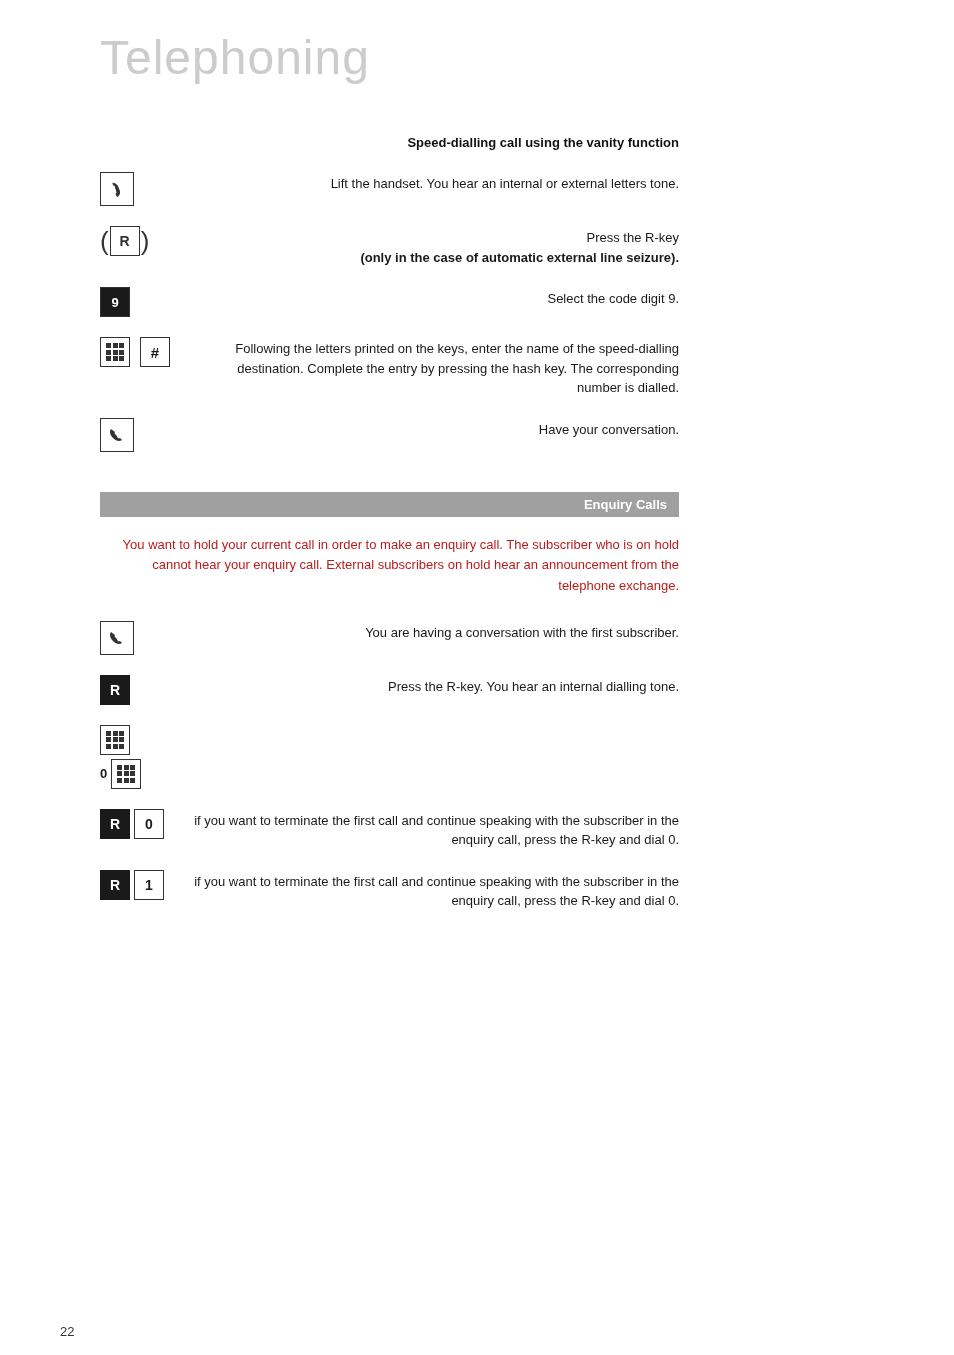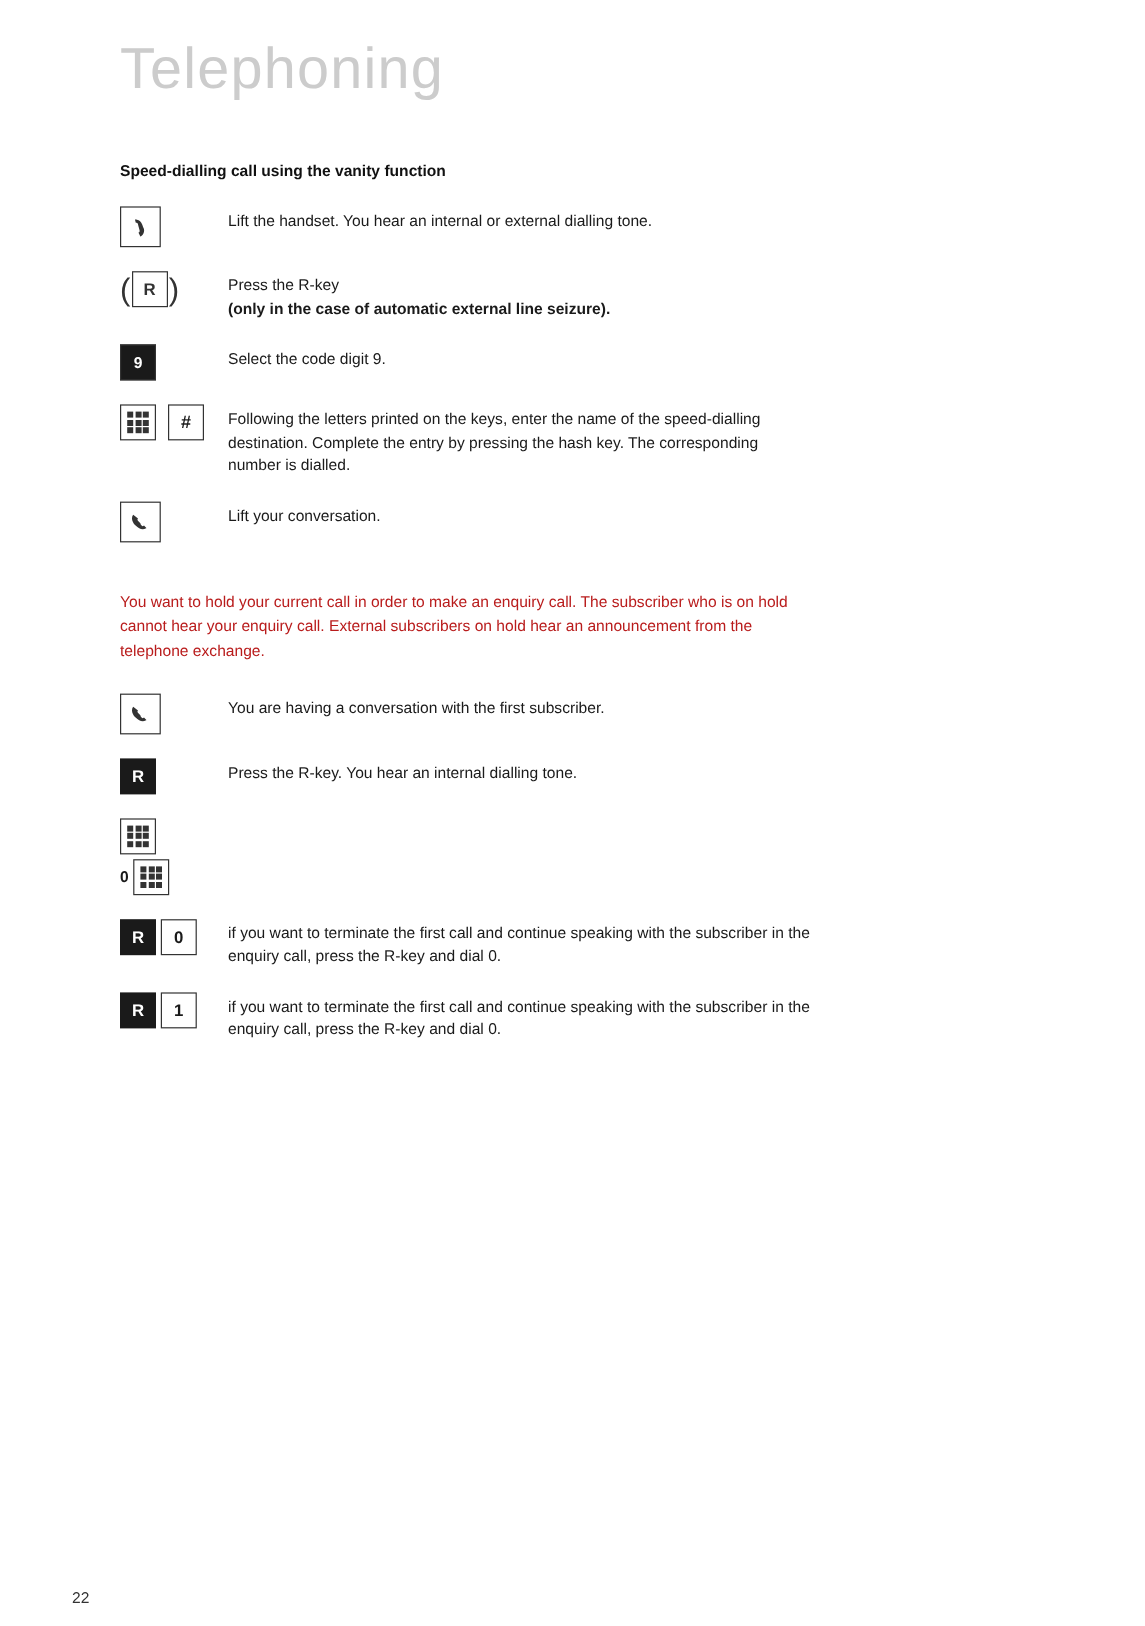--- a/index.html
+++ b/index.html
@@ -20,20 +20,21 @@
     }
     .page-title {
       font-size: 48px;
       font-weight: 300;
       color: #cccccc;
       margin-bottom: 50px;
       letter-spacing: 1px;
     }
     .section {
       margin-bottom: 40px;
+      text-align: right;
     }
     .section-header {
       font-weight: bold;
       font-size: 13px;
       margin-bottom: 20px;
       color: #111;
     }
     .step-row {
       display: flex;
       align-items: flex-start;
@@ -181,21 +182,21 @@
       <div class="icon-cell">
         <div class="phone-icon-box">
           <svg width="20" height="20" viewBox="0 0 20 20">
 
             <g transform="translate(10,10) rotate(210) translate(-10,-10)">
               <path d="M6 3 C6 3 5 4 5 6 C5 8 6 10 8 11 C10 13 12 14 14 14 C16 14 17 13 17 13 L15 11 C15 11 14 12 13 11 C12 10 11 9 11 9 C11 9 10 8 9 7 C8 6 9 5 9 5 Z" fill="#333" stroke="none"></path>
             </g>
           </svg>
         </div>
       </div>
-      <div class="step-text">Lift the handset. You hear an internal or external dialling tone.</div>
+      <div class="step-text">Lift the handset. You hear an internal or external letters tone.</div>
     </div>
 
     <div class="step-row">
       <div class="icon-cell">
         <div class="r-paren-wrap">
           <span class="paren">(</span>
           <div class="icon-box r-box" style="margin:0 1px;">R</div>
           <span class="paren">)</span>
         </div>
       </div>
@@ -235,25 +236,28 @@
     </div>
 
     <div class="step-row">
       <div class="icon-cell">
         <div class="phone-icon-box">
           <svg width="20" height="20" viewBox="0 0 20 20">
             <path d="M4 4 C4 4 3 5 3 7 C3 9 4 11 6 13 C8 15 10 16 12 16 C14 16 15 15 15 15 L13 13 C13 13 12 14 11 13 C10 12 10 11 10 11 C10 11 9 10 8 9 C7 8 8 7 8 7 Z" fill="#333" stroke="none"></path>
           </svg>
         </div>
       </div>
-      <div class="step-text">Lift your conversation.</div>
+      <div class="step-text">Have your conversation.</div>
     </div>
   </div>
 
   <div class="section" style="margin-top:30px;">
+    <div class="enquiry-header">
+      <span>Enquiry Calls</span>
+    </div>
 
     <p class="enquiry-intro">You want to hold your current call in order to make an enquiry call. The subscriber who is on hold cannot hear your enquiry call. External subscribers on hold hear an announcement from the telephone exchange.</p>
 
     
     <div class="step-row">
       <div class="icon-cell">
         <div class="phone-icon-box">
           <svg width="20" height="20" viewBox="0 0 20 20">
             <path d="M4 4 C4 4 3 5 3 7 C3 9 4 11 6 13 C8 15 10 16 12 16 C14 16 15 15 15 15 L13 13 C13 13 12 14 11 13 C10 12 10 11 10 11 C10 11 9 10 8 9 C7 8 8 7 8 7 Z" fill="#333" stroke="none"></path>
           </svg>

